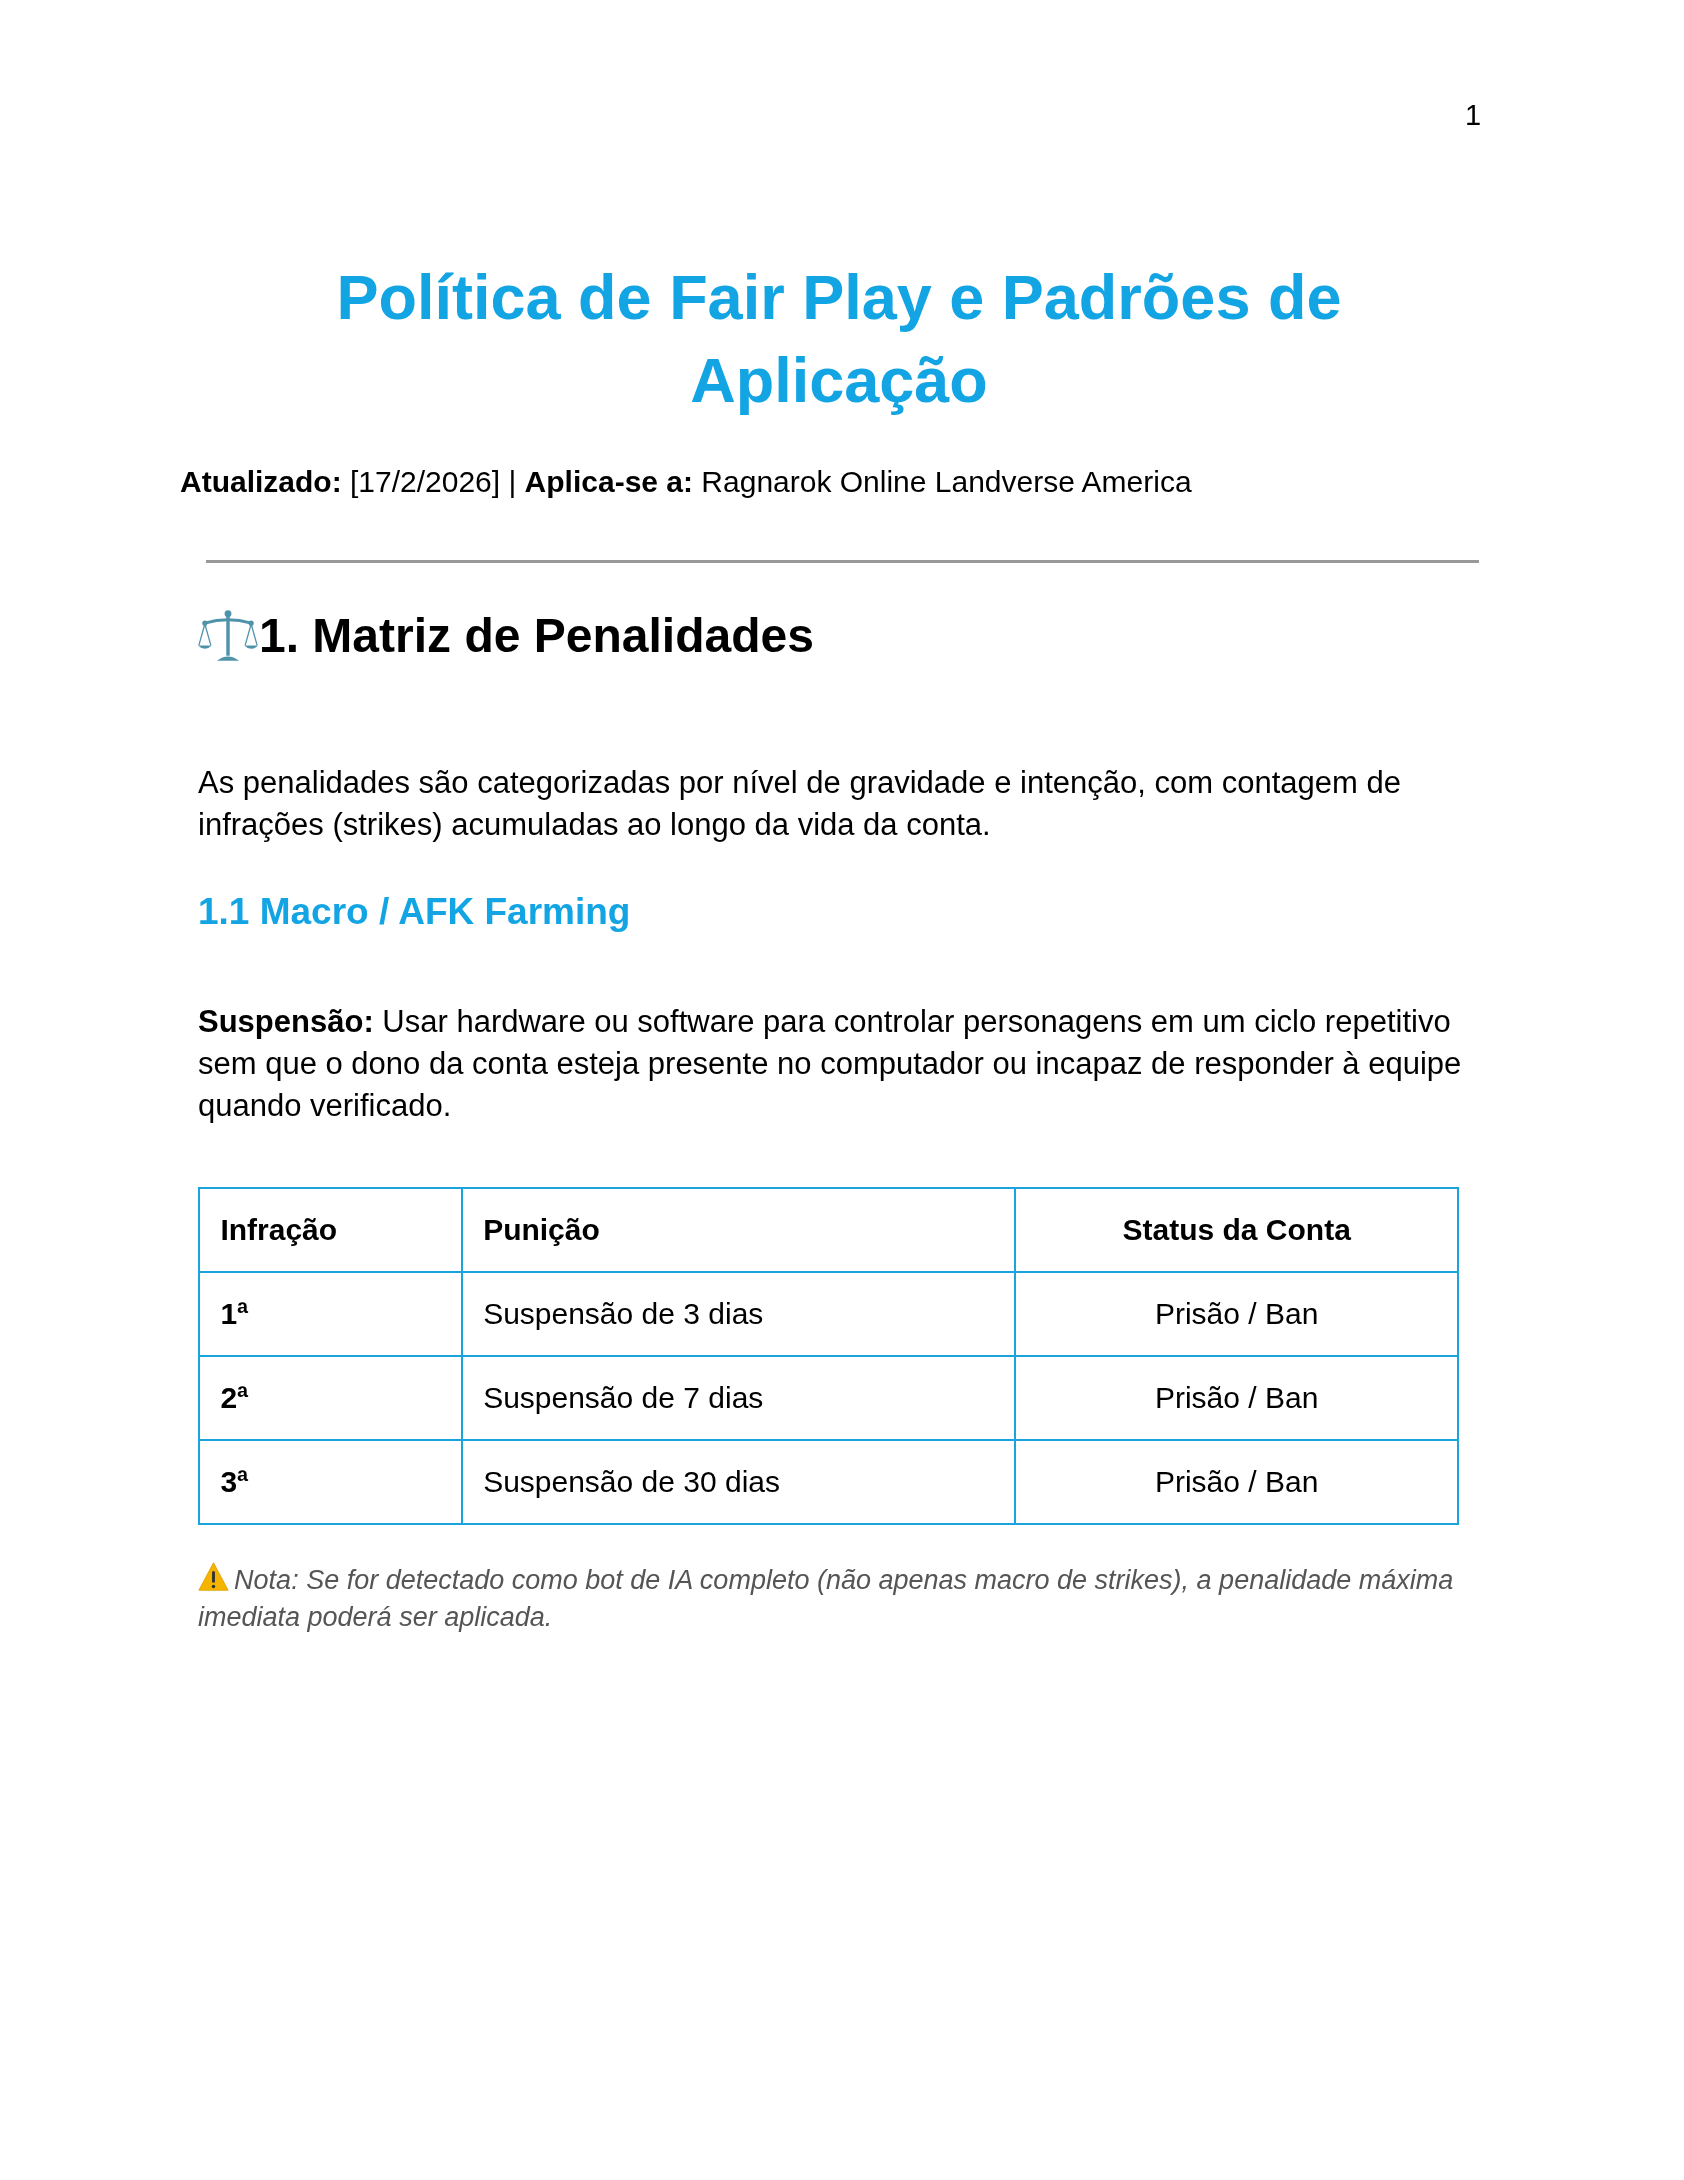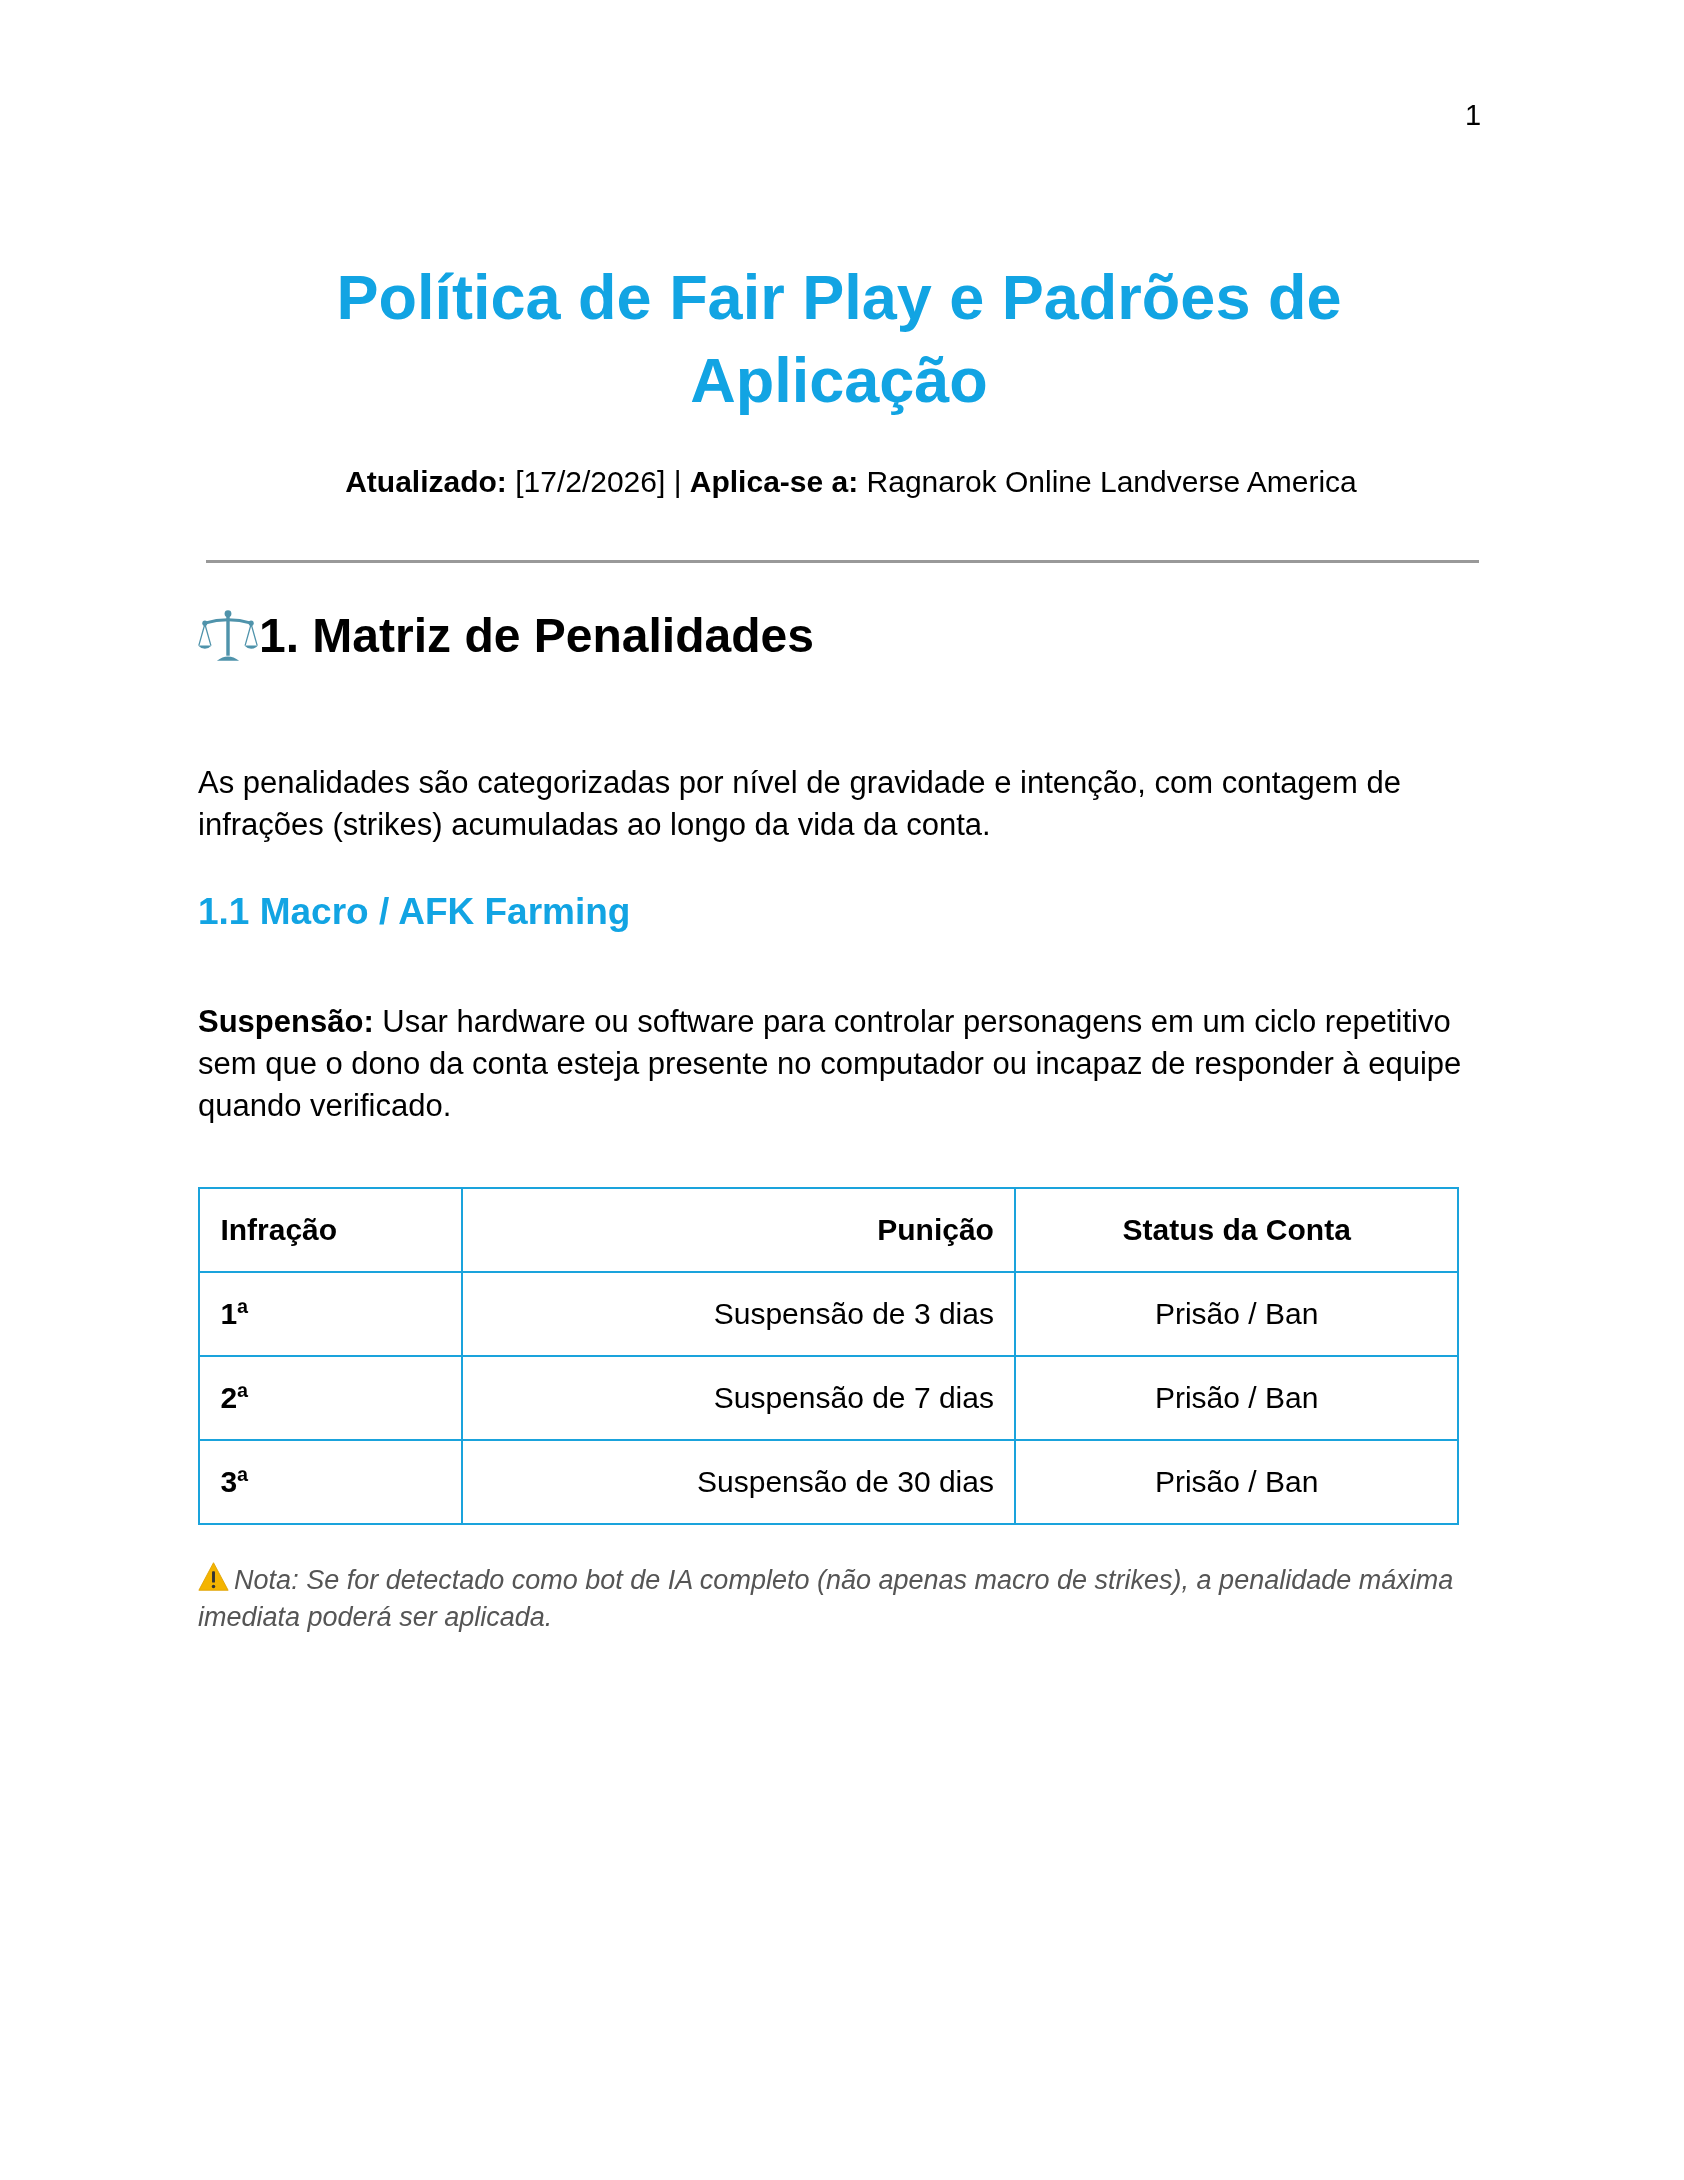--- a/index.html
+++ b/index.html
@@ -1,37 +1,37 @@
 <!DOCTYPE html>
 <html style="font-size:13.6px"><head>
 <meta charset="utf-8">
 <style>
   html, body { margin: 0; padding: 0; background: #ffffff; }
   body { width: 1685px; height: 2181px; position: relative; overflow: hidden;
          font-family: "Liberation Sans", sans-serif; color: #000; }
   .page-number { position: absolute; top: 99px; left: 1465px; font-size: 29px; color: #000; }
   .title { position: absolute; top: 256px; left: 198px; width: 1282px; text-align: center;
            font-size: 63px; font-weight: bold; color: #12a4e3; line-height: 83px; margin: 0; }
-  .meta { position: absolute; top: 463px; left: 210px; width: 1282px; text-align: center;
+  .meta { position: absolute; top: 463px; left: 180px; width: 1282px; 
           font-size: 30px; line-height: 37px; }
   .meta b { font-weight: bold; }
   .rule { position: absolute; top: 560px; left: 206px; width: 1273px; height: 3.4px; background: #999999; }
   .h1 { position: absolute; top: 606px; left: 198px; display: flex; align-items: center; gap: 1px;
         font-size: 48px; font-weight: bold; margin: 0; line-height: 60px; }
   .h1 .icon { width: 60px; height: 60px; display: inline-block; }
   .para { position: absolute; left: 198px; width: 1286px; font-size: 31px; line-height: 42px; margin: 0; }
   .p1 { top: 762px; }
   .h2 { position: absolute; top: 886px; left: 198px; font-size: 37px; font-weight: bold; color: #12a4e3; margin: 0; line-height: 51px; }
   .p2 { top: 1001px; }
   .p2 b { font-weight: bold; }
   table.penalties { position: absolute; top: 1187px; left: 198px; width: 1261px; border-collapse: collapse; }
   table.penalties td, table.penalties th { border: 2.6px solid #1aa3dc; height: 82px; font-size: 30px; padding: 0 20.4px; }
   table.penalties th { font-weight: bold; }
   .c1 { width: 220px; text-align: left; }
-  .c2 { width: 511px; text-align: right; border-radius: 23px; }
+  .c2 { width: 511px; text-align: left; border-radius: 23px; }
   .c3 { width: 400px; text-align: center; }
   td.c1 { font-weight: bold; }
   .note { position: absolute; top: 1561px; left: 198px; width: 1286px; font-size: 27px; line-height: 37px;
           color: #555555; font-style: italic; margin: 0; }
   .note .warn { display: inline-block; width: 31px; height: 31px; vertical-align: -3.4px; margin-right: 5.1px; }
 </style>
 </head>
 <body>
 
 <div class="page-number">1</div>

